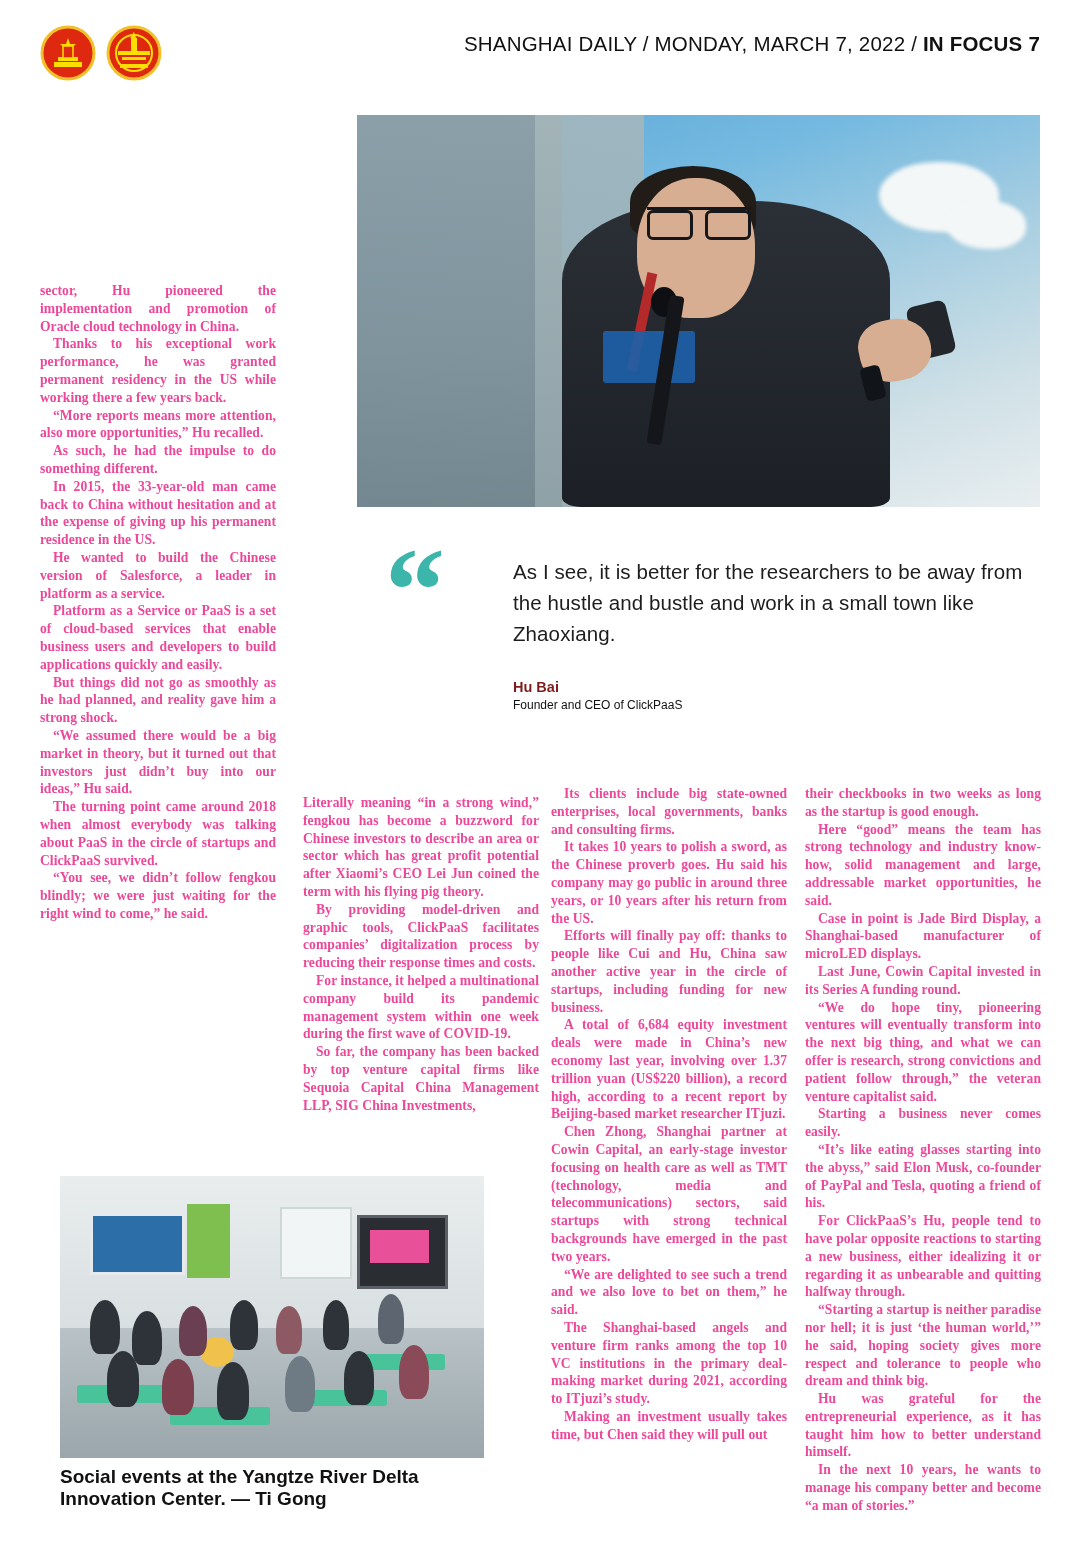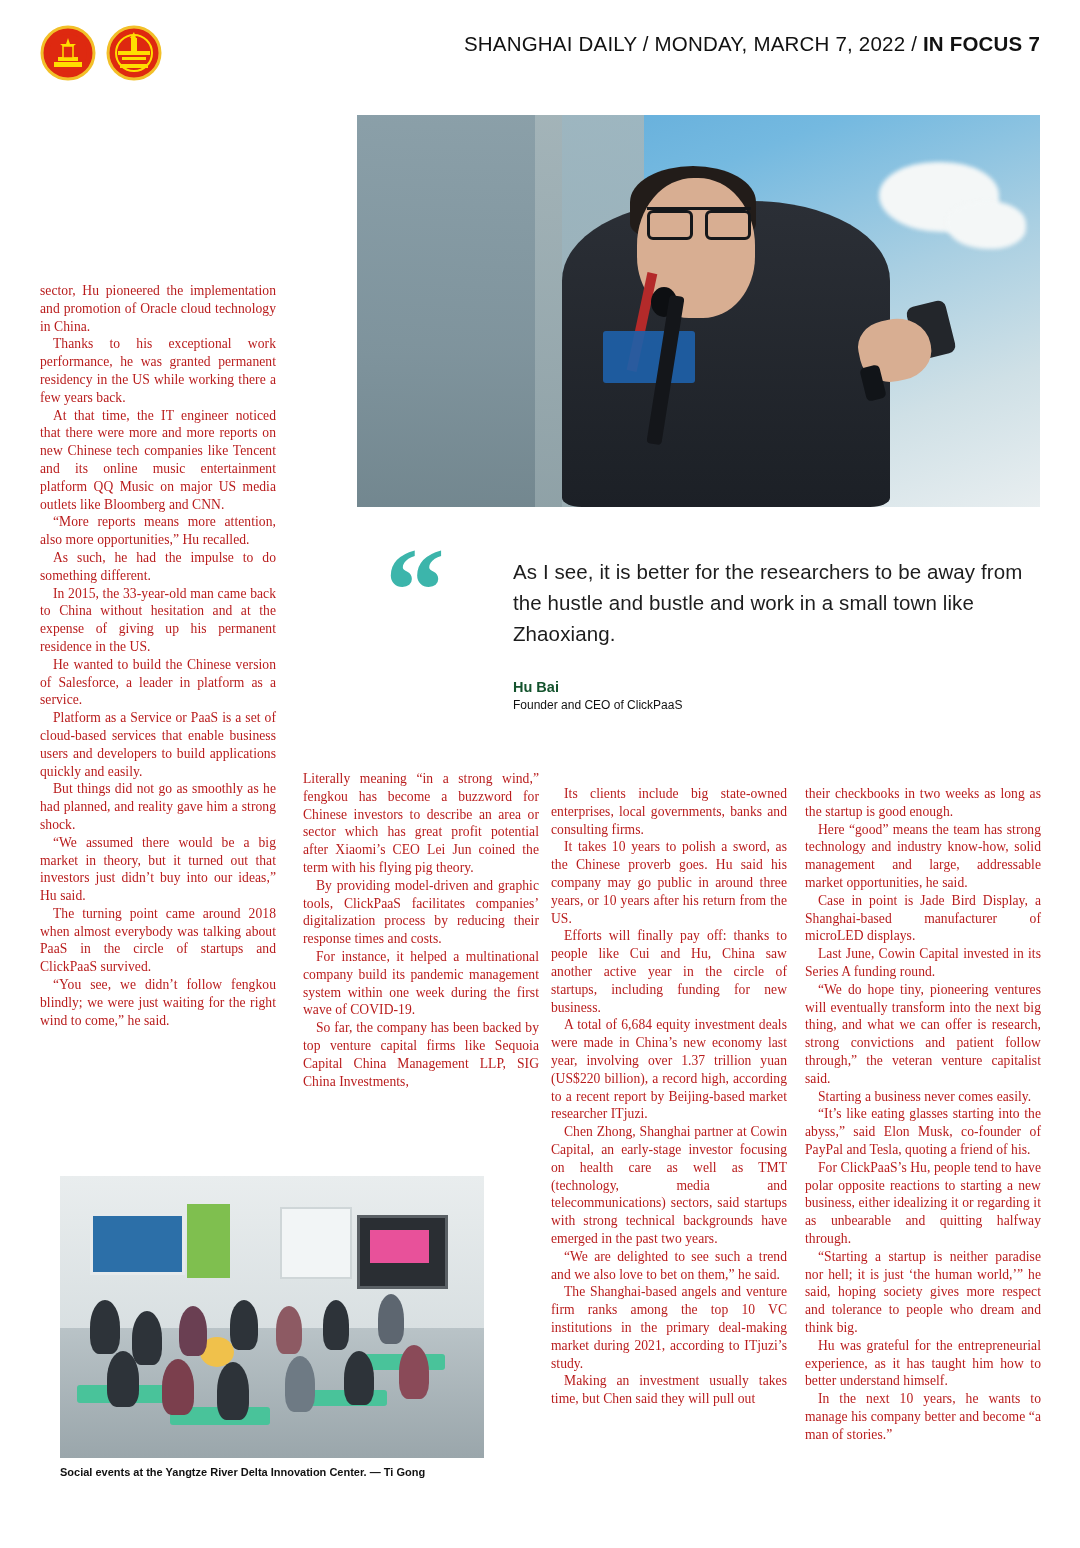--- a/index.html
+++ b/index.html
@@ -235,44 +235,45 @@
     line-height: 31px;
     color: #1d1d1d;
     letter-spacing: .1px;
   }
   .quote-attr-name {
     margin-left: 128px;
     margin-top: 30px;
     font-family: "Liberation Sans", sans-serif;
     font-size: 14.5px;
     font-weight: bold;
-    color: #14532d;
+    color: #7f1d1d;
   }
   .quote-attr-role {
     margin-left: 128px;
     margin-top: 3px;
     font-family: "Liberation Sans", sans-serif;
     font-size: 12px;
     color: #111;
   }
 
   
   .col {
     position: absolute;
     font-size: 13.6px;
     line-height: 17.8px;
     text-align: justify;
-    color: #b91c1c;
+    color: #ec4899;
     letter-spacing: .05px;
+    font-weight: bold;
   }
   .col p { margin: 0; text-indent: 13px; }
   .col p.first { text-indent: 0; }
 
   #col1 { left: 40px;  top: 282px; width: 236px; }
-  #col2 { left: 303px; top: 770px; width: 236px; }
+  #col2 { left: 303px; top: 794px; width: 236px; }
   #col3 { left: 551px; top: 785px; width: 236px; }
   #col4 { left: 805px; top: 785px; width: 236px; }
 
   
   .photo2 {
     position: absolute;
     left: 60px;
     top: 1176px;
     width: 424px;
     height: 282px;
@@ -316,21 +317,21 @@
   .photo2 .cushion {
     position: absolute; background: #f0c14b; border-radius: 50%;
   }
 
   .caption {
     position: absolute;
     left: 60px;
     top: 1466px;
     width: 430px;
     font-family: "Liberation Sans", sans-serif;
-    font-size: 11px;
+    font-size: 19px;
     font-weight: bold;
     color: #111;
   }
 </style>
 </head>
 <body>
 
 <div class="masthead">
   <div class="emblems">
     <div class="emblem">
@@ -382,21 +383,20 @@
 <div class="pullquote">
   <div class="quote-mark">“</div>
   <div class="quote-body">As I see, it is better for the researchers to be away from the hustle and bustle and work in a small town like Zhaoxiang.</div>
   <div class="quote-attr-name">Hu Bai</div>
   <div class="quote-attr-role">Founder and CEO of ClickPaaS</div>
 </div>
 
 <div class="col" id="col1">
     <p class="first">sector, Hu pioneered the implementation and promotion of Oracle cloud technology in China.</p>
     <p>Thanks to his exceptional work performance, he was granted permanent residency in the US while working there a few years back.</p>
-    <p>At that time, the IT engineer noticed that there were more and more reports on new Chinese tech companies like Tencent and its online music entertainment platform QQ Music on major US media outlets like Bloomberg and CNN.</p>
     <p>“More reports means more attention, also more opportunities,” Hu recalled.</p>
     <p>As such, he had the impulse to do something different.</p>
     <p>In 2015, the 33-year-old man came back to China without hesitation and at the expense of giving up his permanent residence in the US.</p>
     <p>He wanted to build the Chinese version of Salesforce, a leader in platform as a service.</p>
     <p>Platform as a Service or PaaS is a set of cloud-based services that enable business users and developers to build applications quickly and easily.</p>
     <p>But things did not go as smoothly as he had planned, and reality gave him a strong shock.</p>
     <p>“We assumed there would be a big market in theory, but it turned out that investors just didn’t buy into our ideas,” Hu said.</p>
     <p>The turning point came around 2018 when almost everybody was talking about PaaS in the circle of startups and ClickPaaS survived.</p>
     <p>“You see, we didn’t follow fengkou blindly; we were just waiting for the right wind to come,” he said.</p>
   </div>

